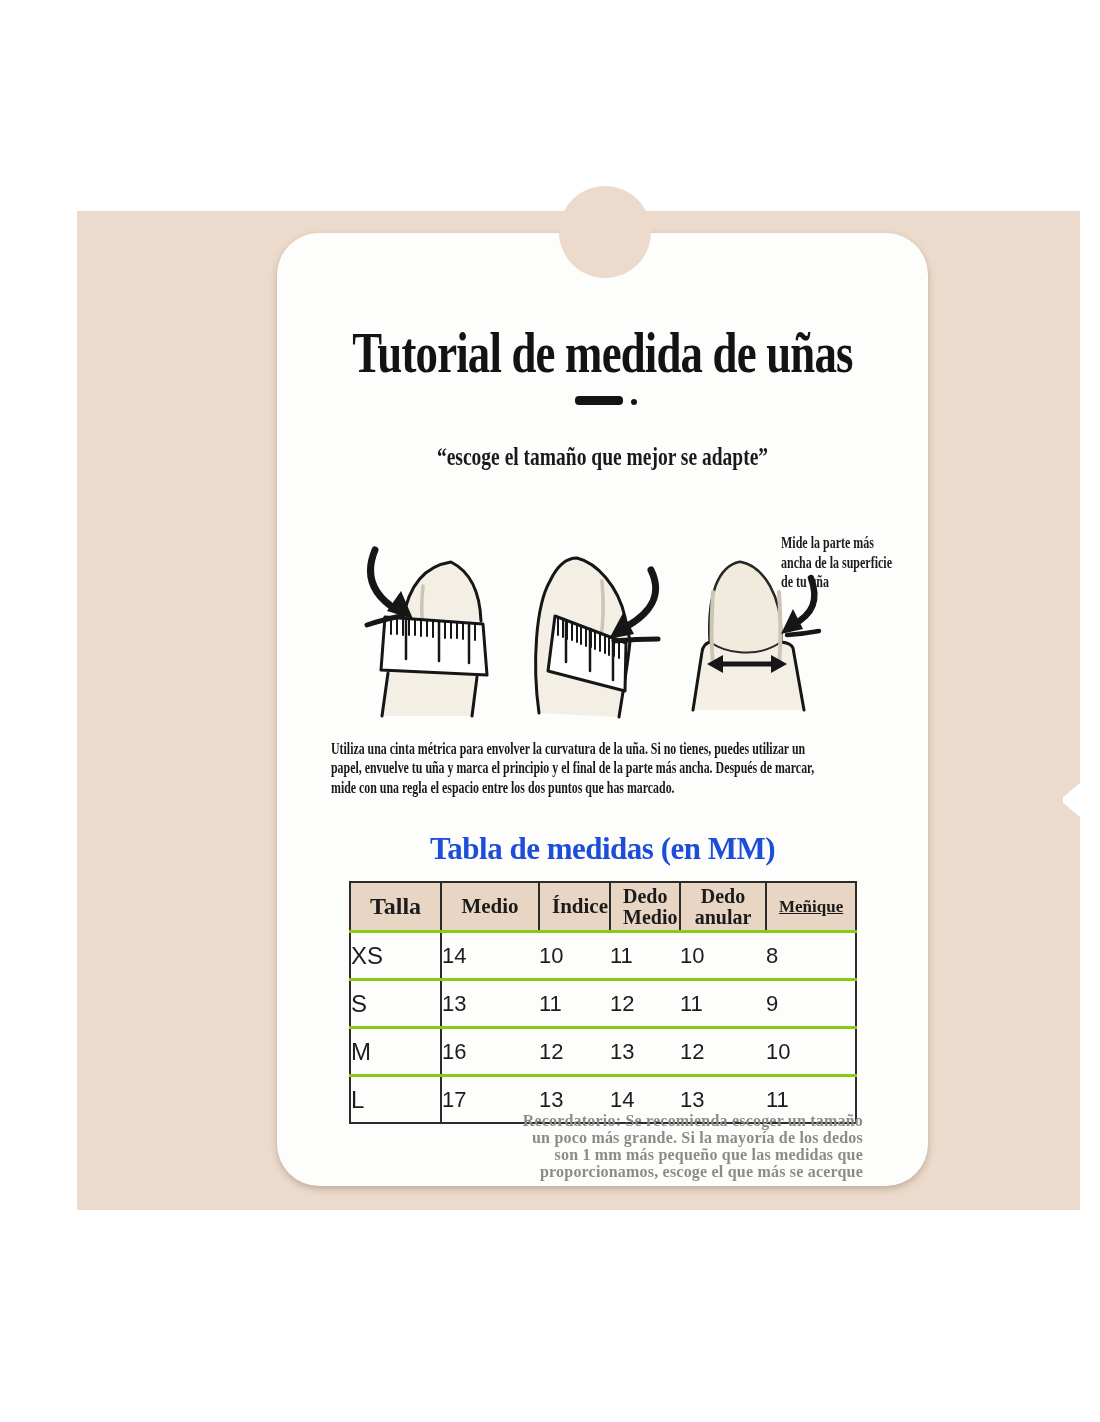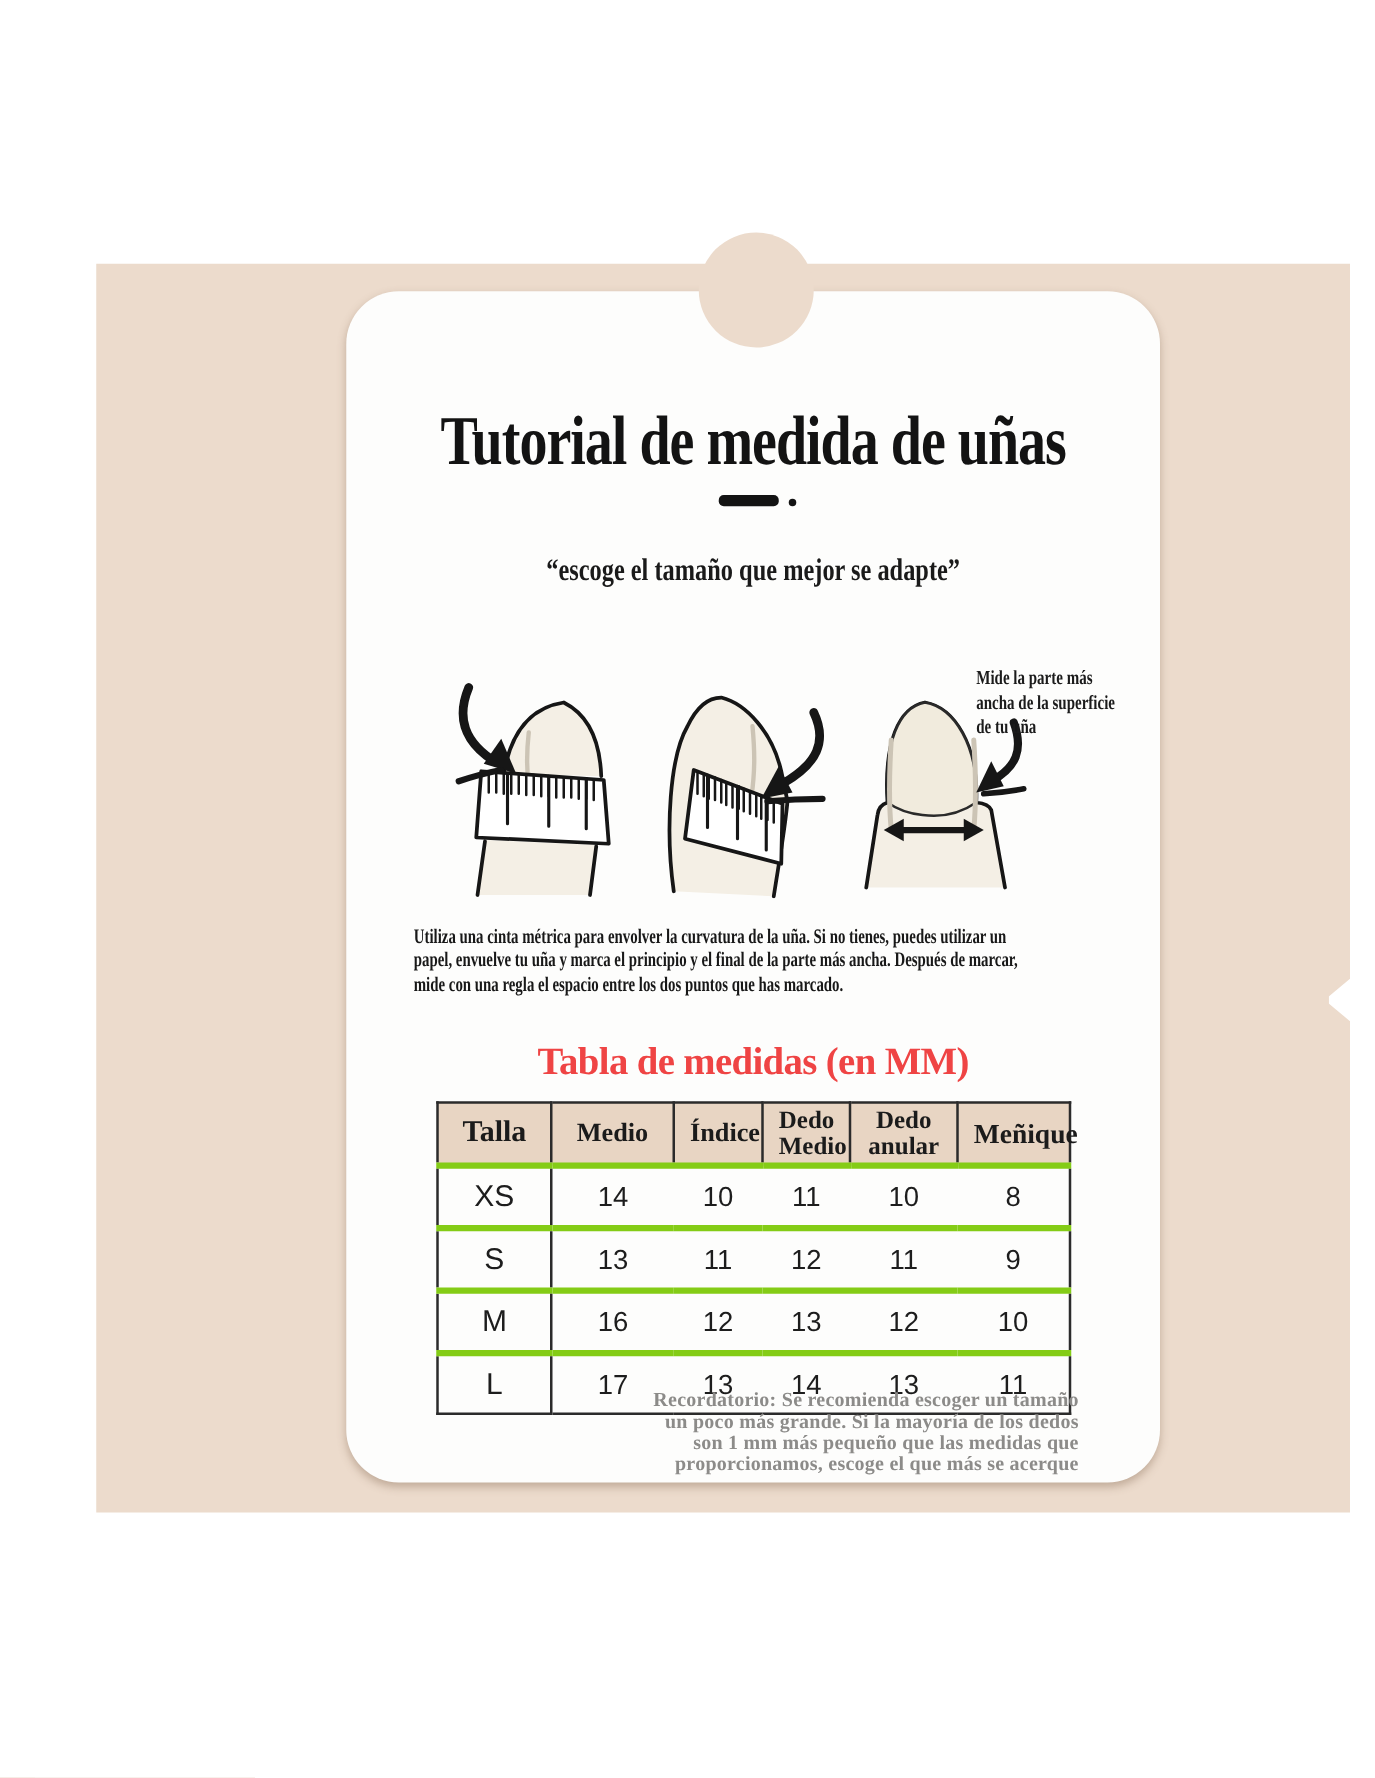--- a/index.html
+++ b/index.html
@@ -24,31 +24,31 @@
   .fig1{left:84px;top:313px;}
   .fig2{left:247px;top:318px;}
   .fig3{left:406px;top:315px;}
   .fig-caption{position:absolute;left:504px;top:300px;width:230px;
         font-weight:bold;font-size:16px;line-height:1.22;color:#1b1b1b;
         transform:scaleX(.75);transform-origin:0 0;white-space:pre-line;}
   .instructions{position:absolute;left:54px;top:506px;width:840px;margin:0;
         font-weight:bold;font-size:16.5px;line-height:1.17;color:#181818;
         transform:scaleX(.72);transform-origin:0 0;white-space:pre-line;}
   .table-title{position:absolute;left:0;top:598px;width:100%;margin:0;text-align:center;
-        font-weight:bold;font-size:31px;color:#ef4444;letter-spacing:-.5px;}
+        font-weight:bold;font-size:31px;color:#1d4ed8;letter-spacing:-.5px;}
   table.sizes{position:absolute;left:72px;top:648px;width:506px;border-collapse:collapse;
         table-layout:fixed;border:2px solid #2b2b2b;}
   table.sizes th{background:#e8d5c3;border:2px solid #2b2b2b;height:45px;
         font-family:"Liberation Serif",serif;font-weight:bold;color:#1b1b1b;
         line-height:1.05;padding:1px 12px;}
   table.sizes th:nth-child(1){font-size:24px;}
   table.sizes th:nth-child(2),table.sizes th:nth-child(3){font-size:21px;}
   table.sizes th:nth-child(4),table.sizes th:nth-child(5){font-size:20px;}
-  table.sizes th:nth-child(6){font-size:22px;}
-  table.sizes td{border-top:5px solid #84cc16;height:45px;text-align:center;
+  table.sizes th:nth-child(6){font-size:17px;text-decoration:underline;}
+  table.sizes td{border-top:3px solid #84cc16;height:45px;
         font-family:"Liberation Sans",sans-serif;font-size:22px;color:#1d1d1d;padding:0;}
   table.sizes td.size-cell{border-right:2px solid #2b2b2b;font-size:24px;}
   .reminder{position:absolute;left:166px;top:880px;width:420px;margin:0;
         font-weight:bold;font-size:16px;line-height:1.06;color:#8c8b89;
         letter-spacing:.2px;white-space:pre-line;text-align:right;}
   .stroke{fill:none;stroke:#161616;stroke-linecap:round;stroke-linejoin:round;}
   .finger{fill:#f4efe5;stroke:#161616;stroke-width:3;stroke-linecap:round;stroke-linejoin:round;}
   .band{fill:#ffffff;stroke:#161616;stroke-width:3;stroke-linejoin:round;}
   .grayline{fill:none;stroke:#ccc4b5;stroke-width:3.5;stroke-linecap:round;}
   .arrowfill{fill:#161616;}

